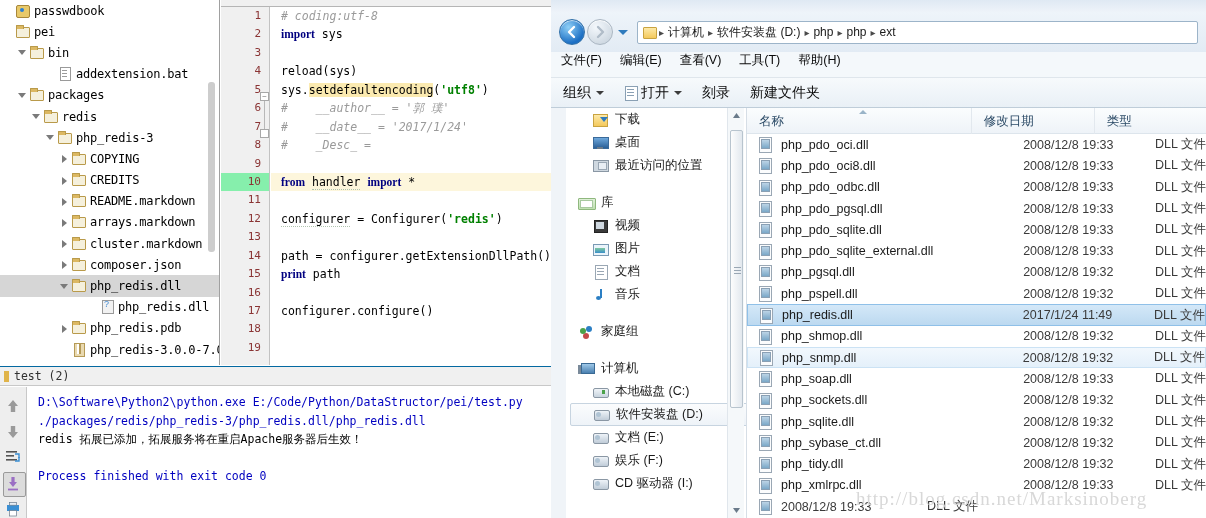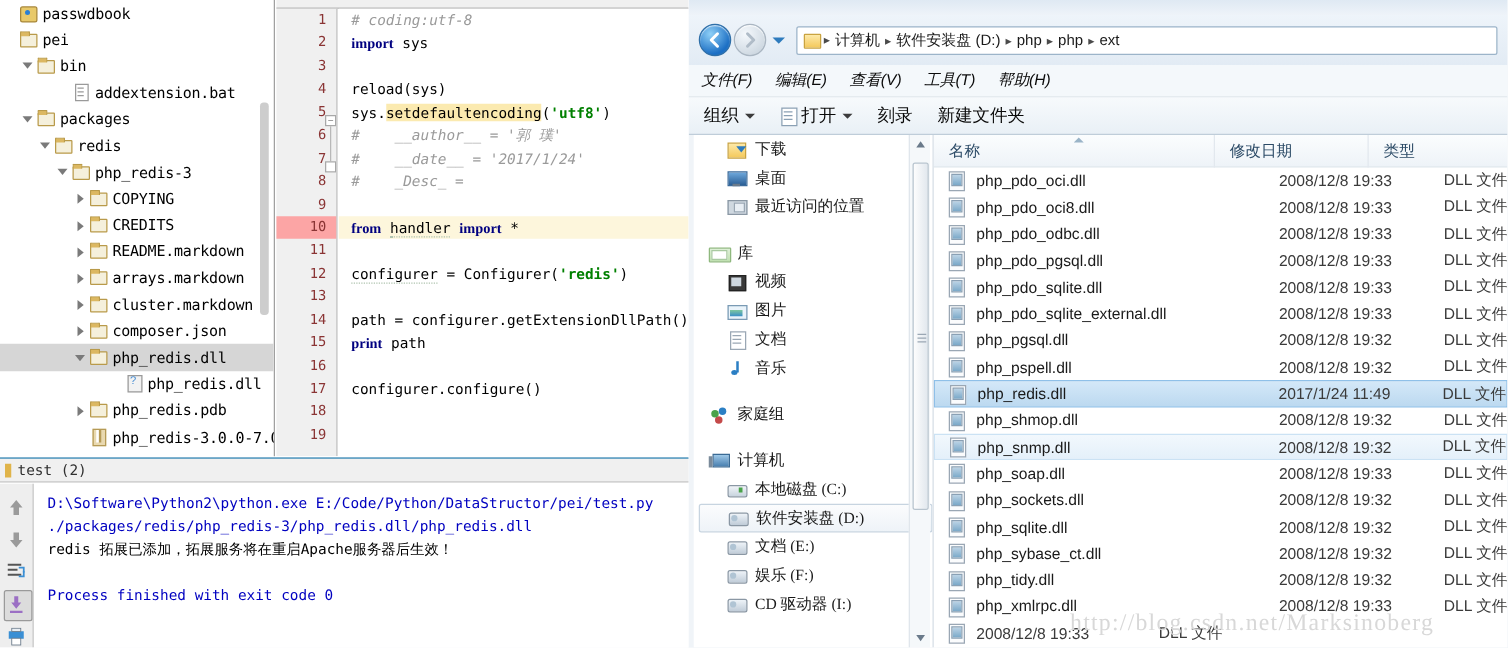--- a/index.html
+++ b/index.html
@@ -111,21 +111,21 @@
   }
   #gutter {
     position:absolute; left:0; top:7px; width:49px; height:358px;
     background:#f0f0f0; border-right:1px solid #c2c2c2;
   }
   .ln {
     height:18.45px; line-height:18.45px; text-align:right;
     padding-right:8px; font-size:11px; color:#8a3434;
     font-family:"DejaVu Sans Mono", monospace;
   }
-  .ln.hl { background:#fca5a5; }
+  .ln.hl { background:#86efac; }
   #codearea {
     position:absolute; left:50px; top:7px; right:0; height:358px;
     background:#fff;
   }
   .cl {
     height:18.45px; line-height:18.45px; white-space:pre;
     font-size:11.5px; font-family:"DejaVu Sans Mono", monospace;
     padding-left:10px; color:#000;
   }
   .cl.hl { background:#fdf6dc; }
@@ -225,21 +225,21 @@
     content:""; position:absolute; left:1px; top:1px; width:12px; height:10px;
     background:linear-gradient(#fde9a8,#f4c95c); border:1px solid #c9a340;
     border-radius:1px;
   }
   .crumb { padding:0 3px; white-space:nowrap; }
   .sep { color:#4a4a4a; font-size:10px; padding:0 1px; }
 
   #menubar {
     position:absolute; left:0; top:52px; right:0; height:26px;
     background:#f4f8fb; border-bottom:1px solid #dfe6ec;
-    display:flex; align-items:center; padding-left:10px;font-style:italic;
+    display:flex; align-items:flex-start; padding-left:10px;
   }
   .menu-item { font-size:12.5px; color:#0a0a0a; margin-right:18px; white-space:nowrap; }
 
   #toolbar2 {
     position:absolute; left:0; top:78px; right:0; height:30px;
     background:linear-gradient(#f7fafc,#e9f0f6);
     border-bottom:1px solid #bfcdd9;
     display:flex; align-items:center; padding-left:12px;
   }
   .tb-item {
@@ -258,22 +258,22 @@
     content:""; position:absolute; left:1px; top:0; width:11px; height:13px;
     background:#fff; border:1px solid #8aa0b4;
   }
   .tb-openicon::after {
     content:""; position:absolute; left:3px; top:3px; width:7px; height:1px;
     background:#8aa0b4; box-shadow:0 3px 0 #8aa0b4, 0 6px 0 #8aa0b4;
   }
 
   
   #navpane {
-    position:absolute; left:4px; top:108px; width:195px; bottom:0;
-    background:#fff; overflow:hidden;font-family:Liberation Serif, serif;
+    position:absolute; left:15px; top:108px; width:195px; bottom:0;
+    background:#fff; overflow:hidden;
   }
   .nav-row {
     height:23px; display:flex; align-items:center;
     font-size:12.5px; color:#1a1a1a; padding-left:26px; white-space:nowrap;
   }
   .nav-row.group { padding-left:12px; }
   .nav-row.selected {
     background:linear-gradient(#fbfcfd,#eef3f8);
     border:1px solid #c7d4e0; border-radius:2px;
     margin:0 4px; padding-left:22px; height:23px;

